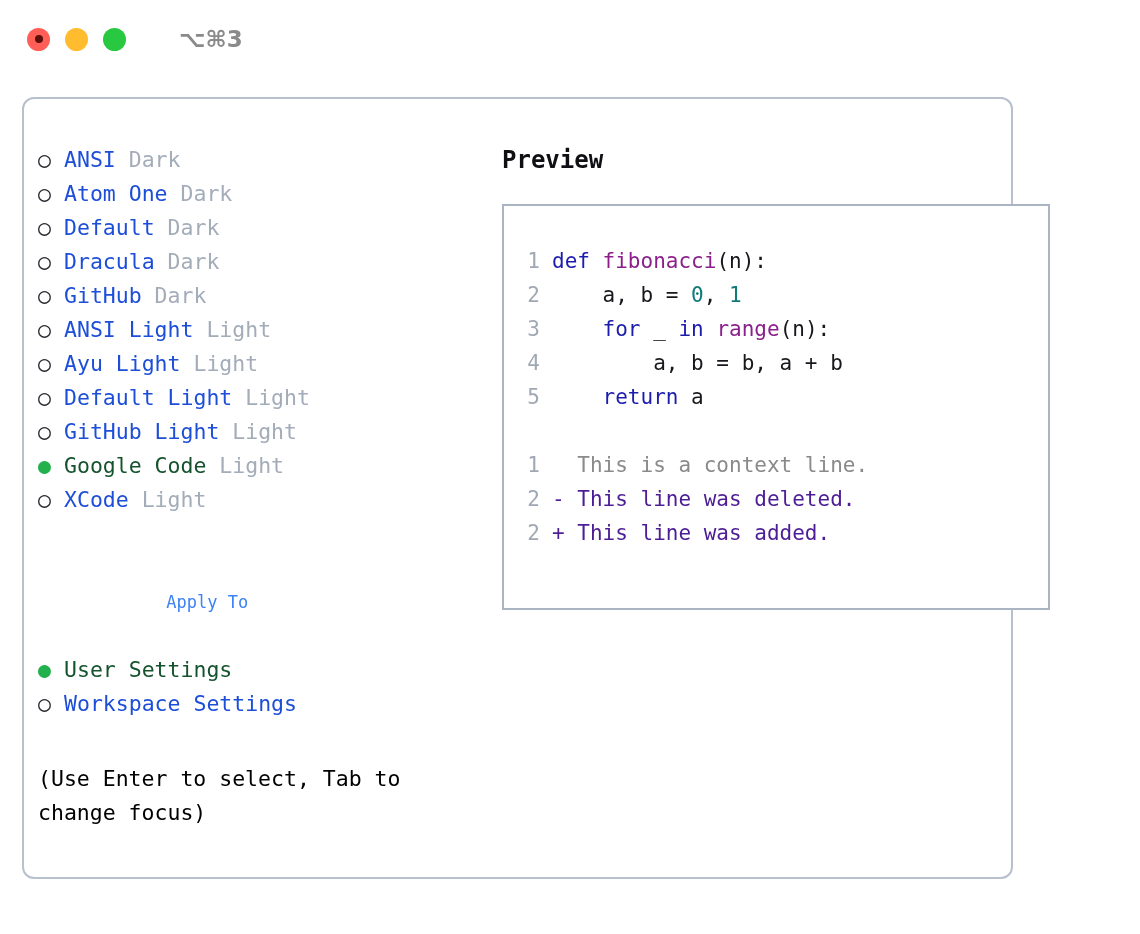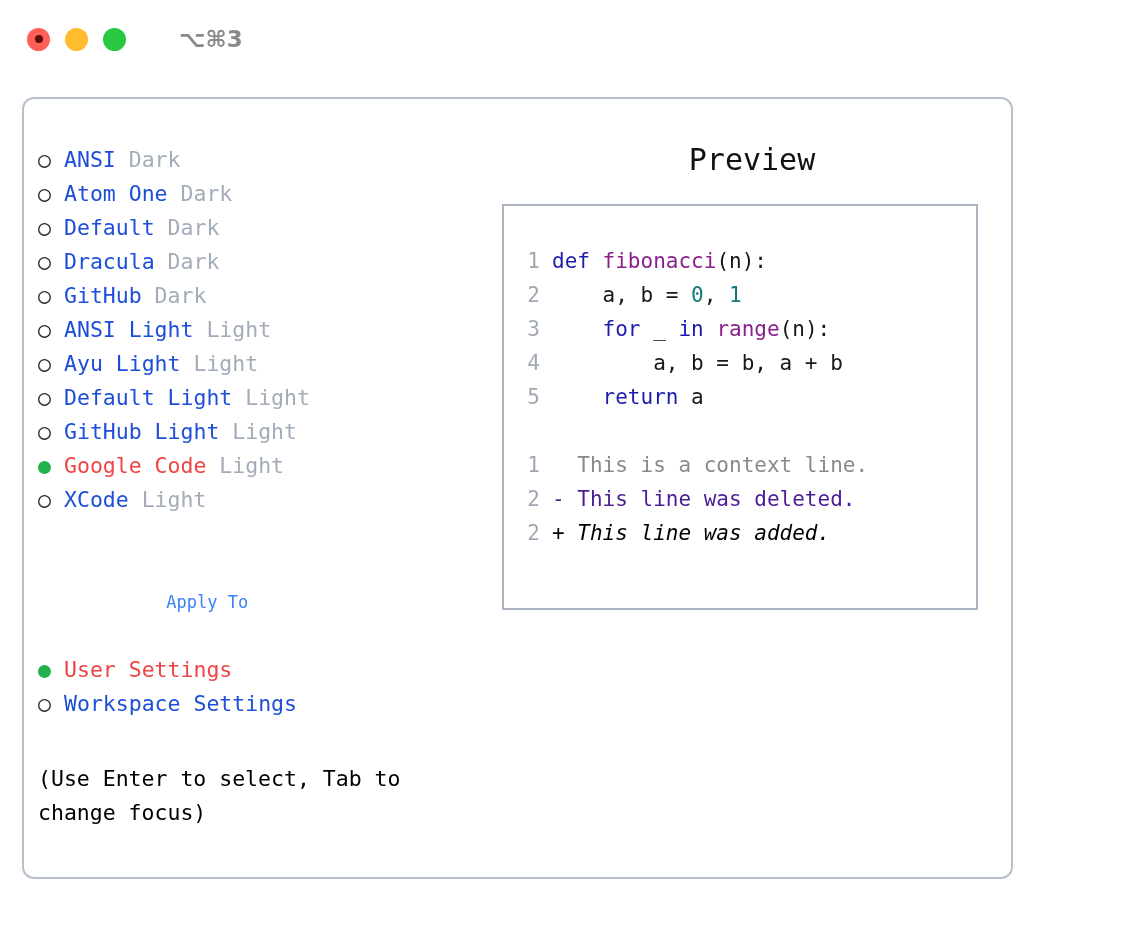--- a/index.html
+++ b/index.html
@@ -107,21 +107,21 @@
     color: #101014;
     font-size: 22px;
     line-height: 34px;
   }
   .marker {
     display: inline-block;
     width: 26px;
   }
   .mark-dot    { color: #22b14c; }
   .mark-circle { color: #2b2b33; }
-  .name-sel    { color: #ef4444; margin-top: 17px; }
+  .name-sel    { color: #14532d; margin-top: 17px; }
   .name        { color: #1d4ed8; }
   .variant     { color: #a3acb9; }
 
   .section-label {
     font-size: 17px;
     line-height: 34px;
     color: #3b82f6;
     white-space: pre;
   }
 
@@ -138,31 +138,30 @@
   }
 
   
   #right-col {
     position: absolute;
     left: 478px;
     top: 44px;
     width: 500px;
   }
   #preview-title {
-    font-size: 30px;
-    font-weight: 400;
+    font-size: 24px;
+    font-weight: 700;
     color: #101014;
     line-height: 34px;
-    text-align: center;
   }
   #preview-box {
     position: absolute;
     left: 478px;
     top: 105px;
-    width: 476px;
+    width: 548px;
     height: 406px;
     border: 2px solid #aab4c2;
     box-sizing: border-box;
     background: #ffffff;
   }
   #code {
     position: absolute;
     left: 10px;
     top: 38px;
     right: 6px;
@@ -179,21 +178,21 @@
     text-align: right;
     color: #a0a8b4;
     margin-right: 12px;
   }
   .tok-kw    { color: #1c1cad; }
   .tok-fn    { color: #8b1f8b; }
   .tok-num   { color: #0f7a78; }
   .tok-plain { color: #17171c; }
   .tok-ctx   { color: #8a8a8a; }
   .tok-del   { color: #4c1d95; }
-  .tok-add   { color: #000000; font-style: italic; }
+  .tok-add   { color: #4c1d95; }
 
   .gap-block { height: 34px; }
 </style>
 </head>
 <body>
 
 <div id="window">
 
   <div id="titlebar">
     <div class="traffic">

